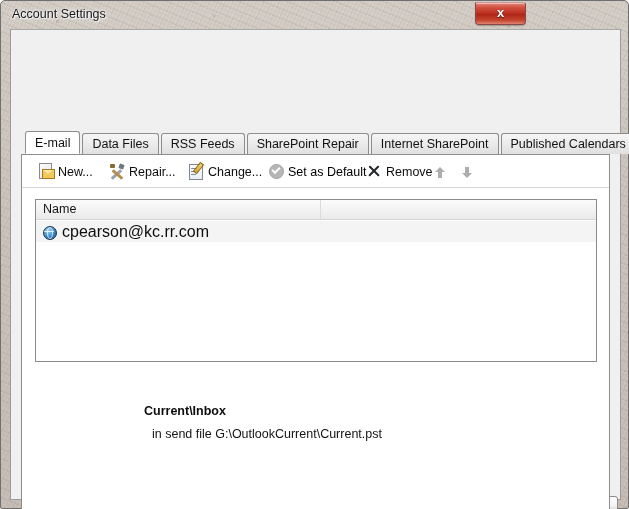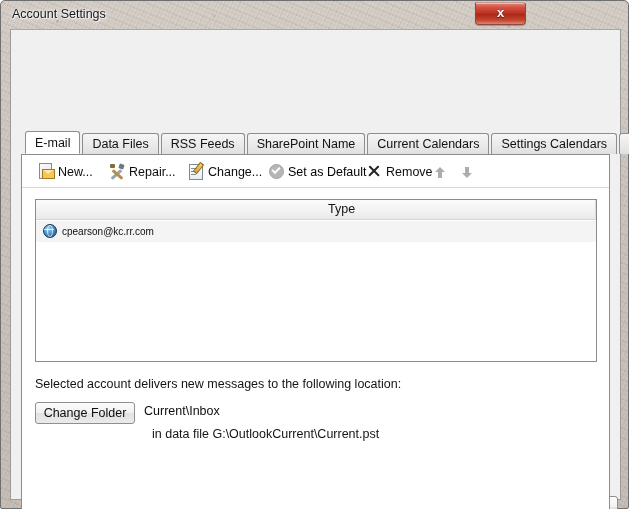--- a/index.html
+++ b/index.html
@@ -366,21 +366,21 @@
     top: 21px;
     width: 560px;
     height: 21px;
     background: #f4f4f4;
     cursor: default;
   }
   #row-name {
     position: absolute;
     left: 7px; top: 0;
     height: 21px; line-height: 21px;
-    font-size: 10px;
+    font-size: 16px;
     color: #0e0e0e;
     white-space: nowrap;
   }
   #row-type {
     position: absolute;
     left: 292px; top: 0;
     height: 21px; line-height: 21px;
     font-size: 12.5px;
     color: #0e0e0e;
     white-space: nowrap;
@@ -430,21 +430,21 @@
     line-height: 21px;
     text-align: center;
     box-sizing: border-box;
     cursor: default;
   }
   #folder-path {
     position: absolute;
     left: 122px;
     top: 249px;
     font-size: 12.5px;
-    font-weight: normal;
+    font-weight: bold;
     color: #0d0d0d;
     white-space: nowrap;
   }
   #folder-file {
     position: absolute;
     left: 130px;
     top: 272px;
     font-size: 12.5px;
     color: #141414;
     white-space: nowrap;
@@ -485,25 +485,25 @@
 
 
     <div id="tabstrip">
       <div class="tab active">
         <span>E-mail</span>
       </div><div class="tab">
         <span>Data Files</span>
       </div><div class="tab">
         <span>RSS Feeds</span>
       </div><div class="tab">
-        <span>SharePoint Name</span>
+        <span>SharePoint Repair</span>
       </div><div class="tab">
-        <span>Current Calendars</span>
+        <span>Internet SharePoint</span>
       </div><div class="tab">
-        <span>Settings Calendars</span>
+        <span>Published Calendars</span>
       </div><div class="tab">
         
       </div>
     </div>
 
     <div id="tabpage">
 
       <div id="cmdbar">
 
         <div class="cmd" style="left:16px;">
@@ -541,36 +541,32 @@
             <span class="shaft"></span>
         </div>
         <div class="arrow-btn arrow-down" style="left:437px;">
           <span class="head"></span>
             <span class="shaft"></span>
         </div>
       </div>
 
       <div id="listview">
         <div id="list-header">
-          <div class="col" id="col-type">Type</div>
+          <div class="col" id="col-name">Name</div>
         </div>
         <div id="list-row">
           <div id="row-name">
             <span class="ico-account">
               <span class="globe"></span><span class="mer1"></span><span class="mer2"></span>
             </span><span>cpearson@kc.rr.com</span>
           </div>
         </div>
       </div>
 
-      <div id="delivery-label">Selected account delivers new messages to the following location:</div>
-      <div id="change-folder-button">
-        <span>Change Folder</span>
-      </div>
       <div id="folder-path">Current\Inbox</div>
-      <div id="folder-file">in data file G:\OutlookCurrent\Current.pst</div>
+      <div id="folder-file">in send file G:\OutlookCurrent\Current.pst</div>
     </div>
 
     <div id="close-dialog-button">
       <span>Close</span>
     </div>
   </div>
 </div>
 
 </body></html>

